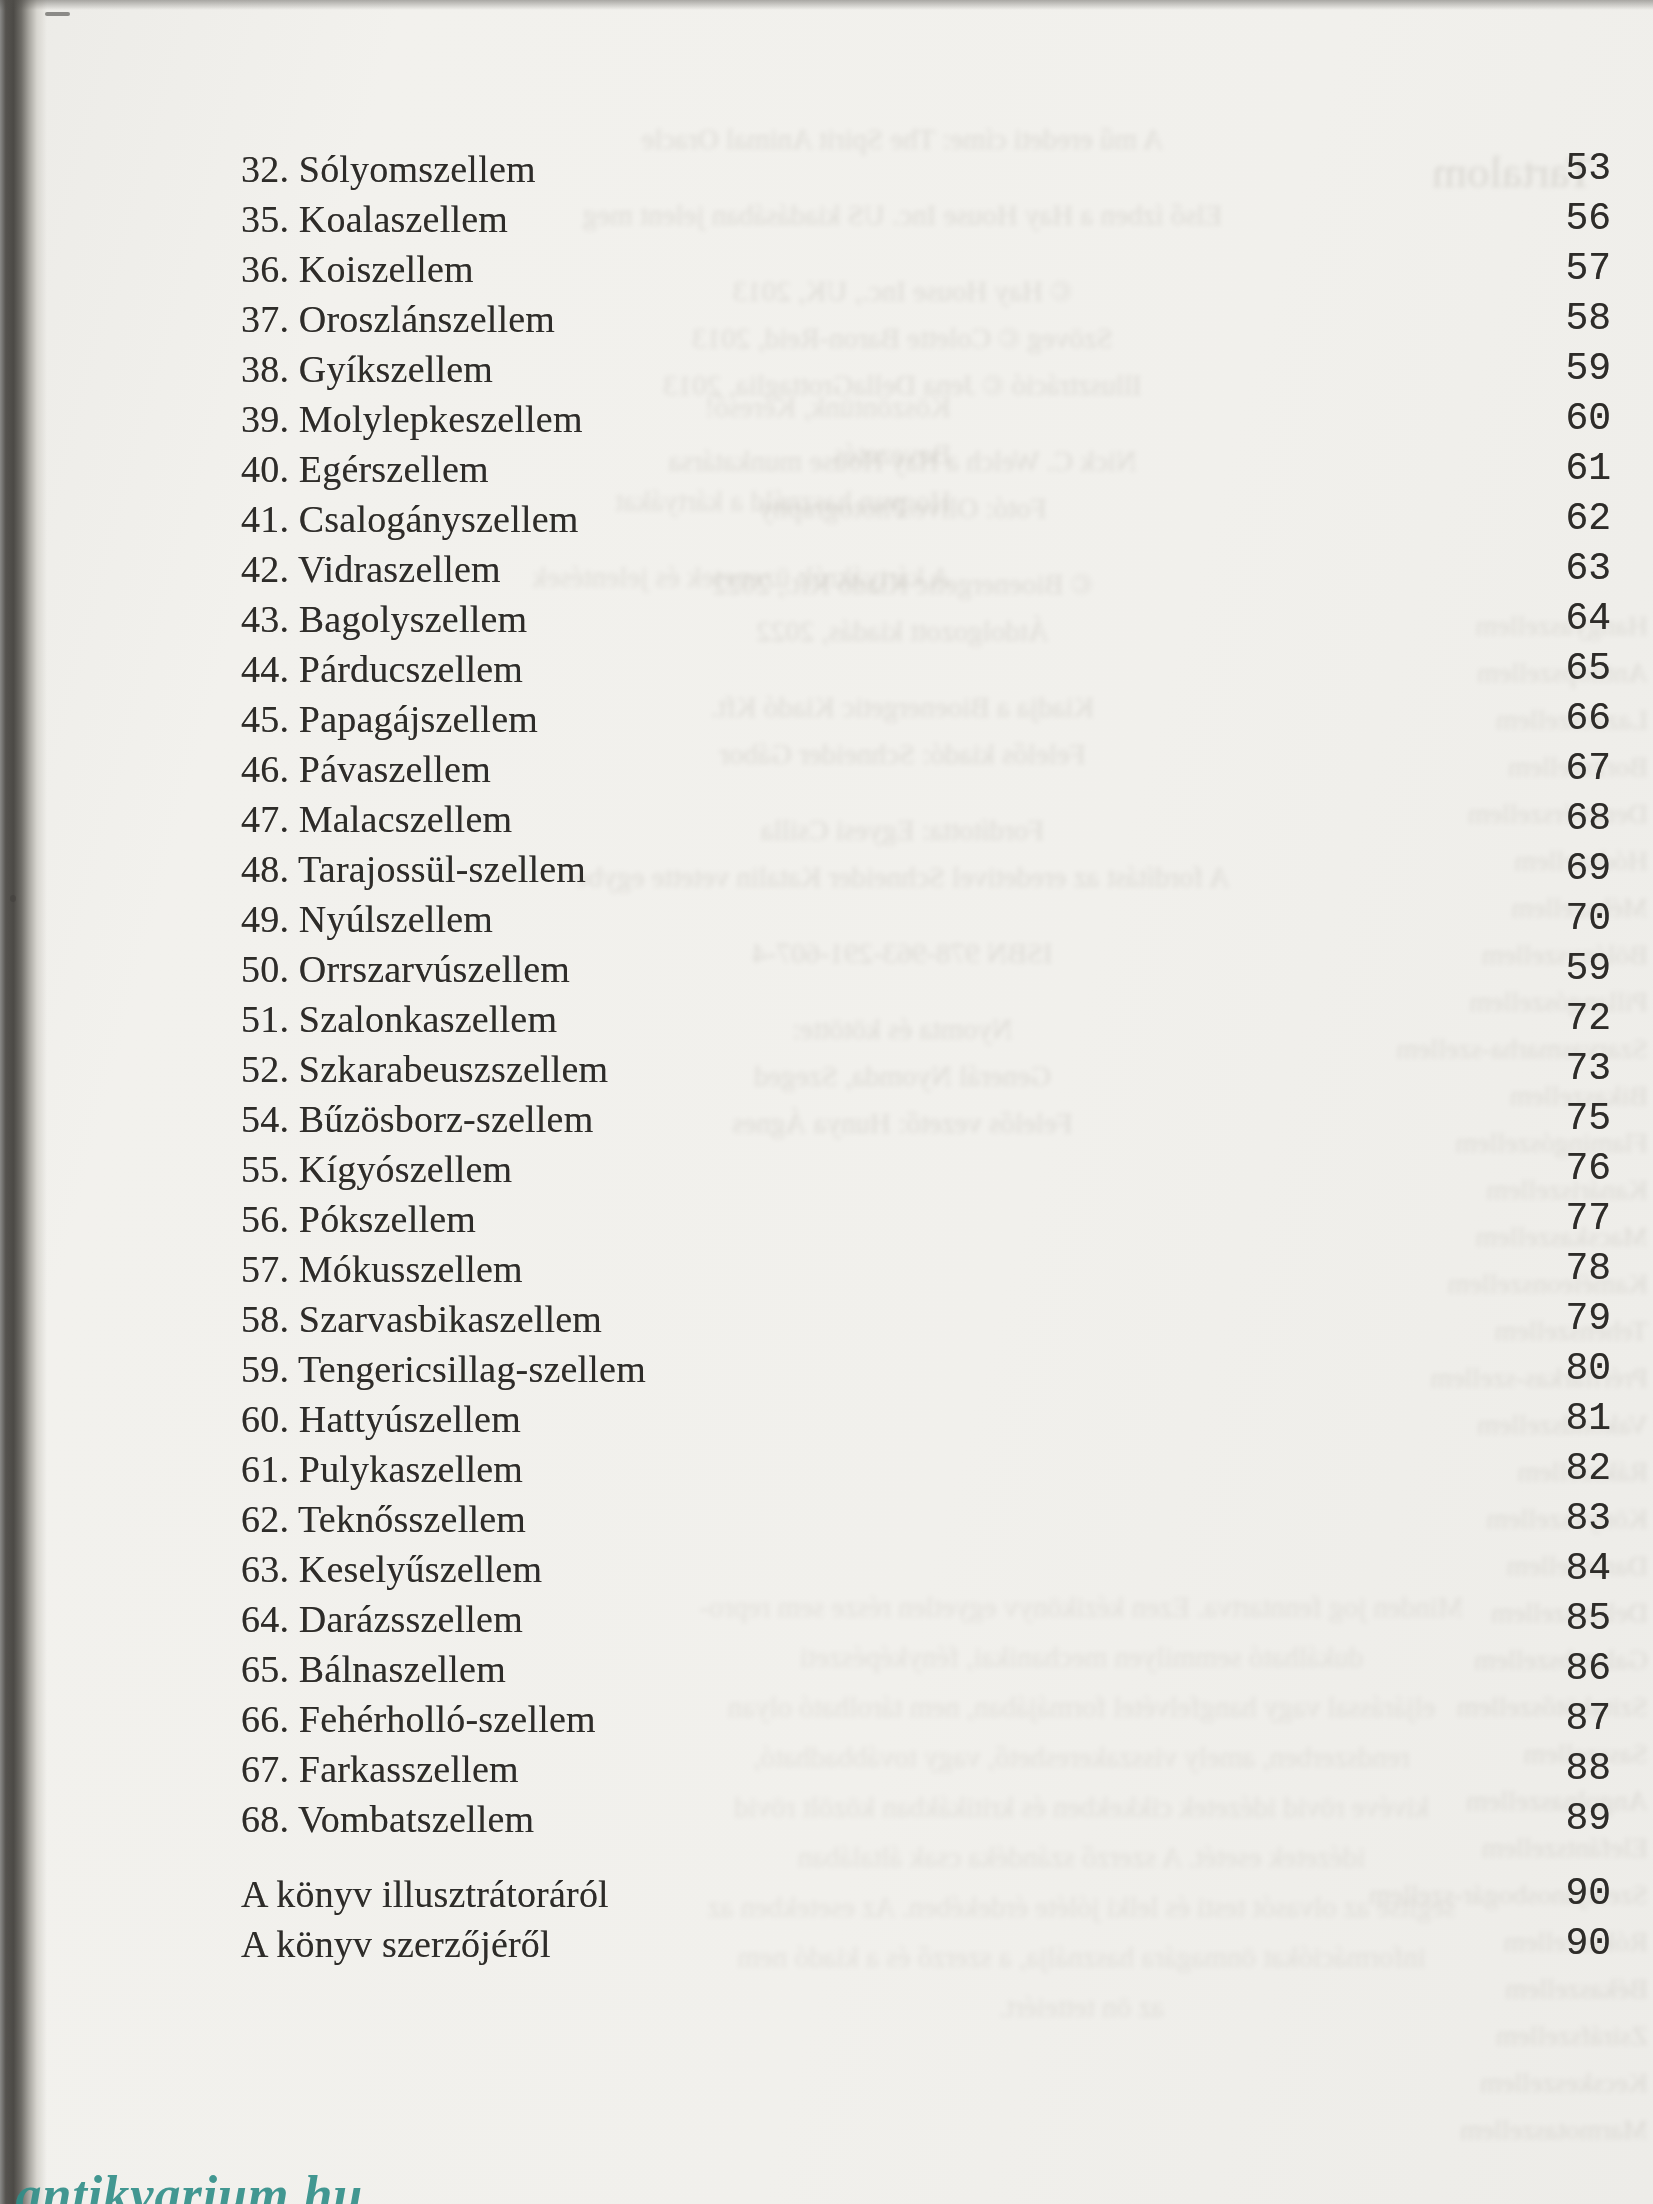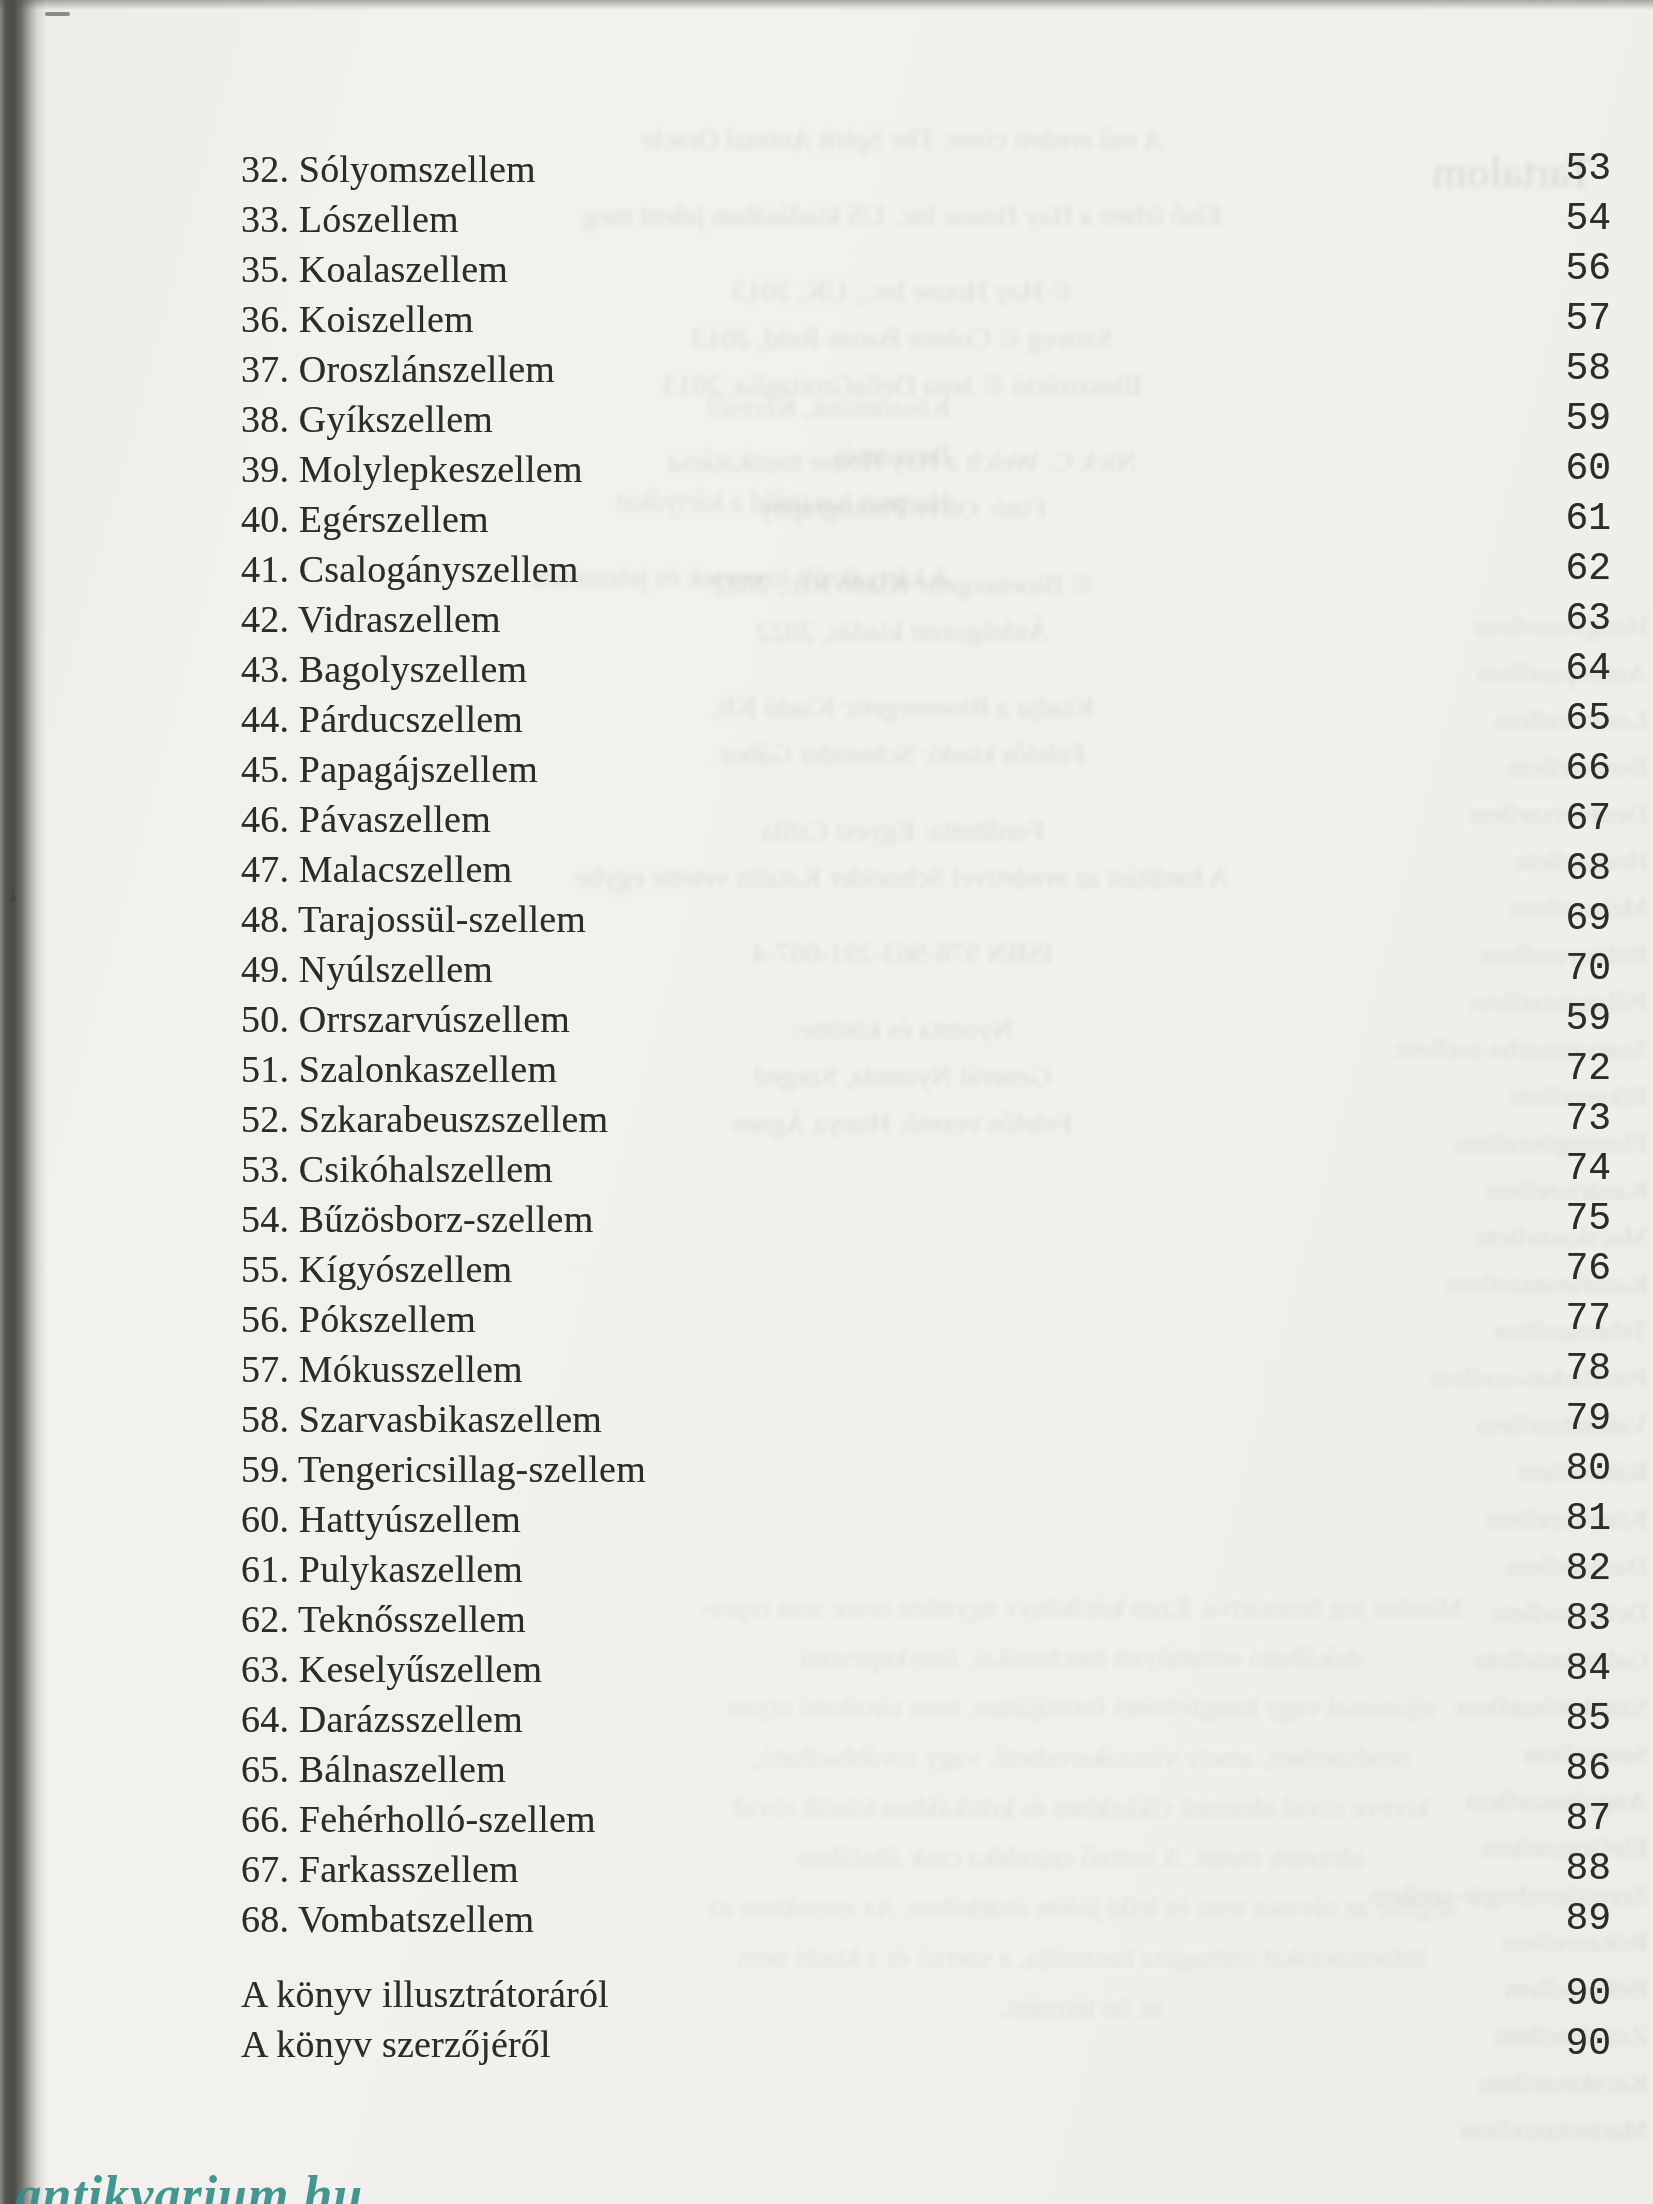--- a/index.html
+++ b/index.html
@@ -161,24 +161,20 @@
       <div class="ghost-line">az ön tetteiért.</div>
     </div>
 
   <div class="toc" style="color: rgb(46, 44, 41);">
     <div>
         <div class="toc-row">
           <span class="toc-left">32. Sólyomszellem</span>
           <span class="toc-page">53</span>
         </div>
         <div class="toc-row">
-          <span class="toc-left">33. Lószellem</span>
-          <span class="toc-page">54</span>
-        </div>
-        <div class="toc-row">
           <span class="toc-left">35. Koalaszellem</span>
           <span class="toc-page">56</span>
         </div>
         <div class="toc-row">
           <span class="toc-left">36. Koiszellem</span>
           <span class="toc-page">57</span>
         </div>
         <div class="toc-row">
           <span class="toc-left">37. Oroszlánszellem</span>
           <span class="toc-page">58</span>
@@ -235,24 +231,20 @@
           <span class="toc-left">50. Orrszarvúszellem</span>
           <span class="toc-page">59</span>
         </div>
         <div class="toc-row">
           <span class="toc-left">51. Szalonkaszellem</span>
           <span class="toc-page">72</span>
         </div>
         <div class="toc-row">
           <span class="toc-left">52. Szkarabeuszszellem</span>
           <span class="toc-page">73</span>
-        </div>
-        <div class="toc-row">
-          <span class="toc-left">53. Csikóhalszellem</span>
-          <span class="toc-page">74</span>
         </div>
         <div class="toc-row">
           <span class="toc-left">54. Bűzösborz-szellem</span>
           <span class="toc-page">75</span>
         </div>
         <div class="toc-row">
           <span class="toc-left">55. Kígyószellem</span>
           <span class="toc-page">76</span>
         </div>
         <div class="toc-row">

